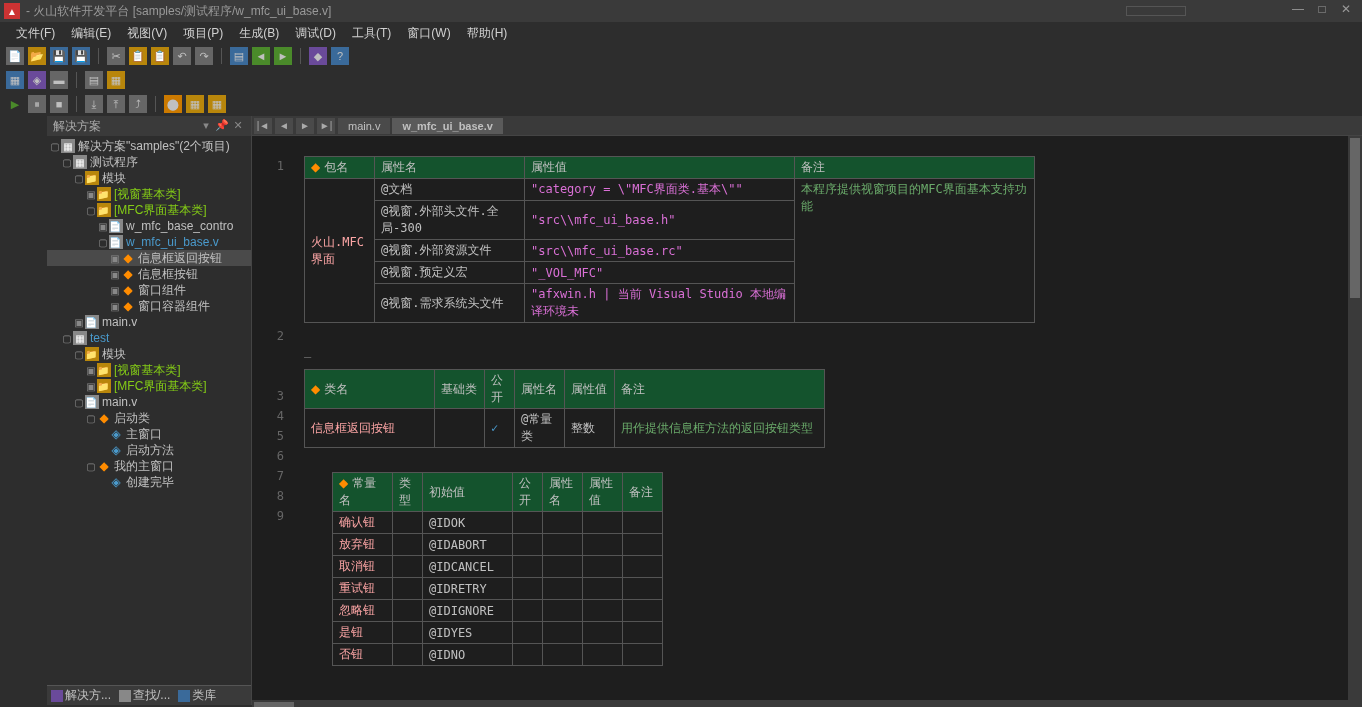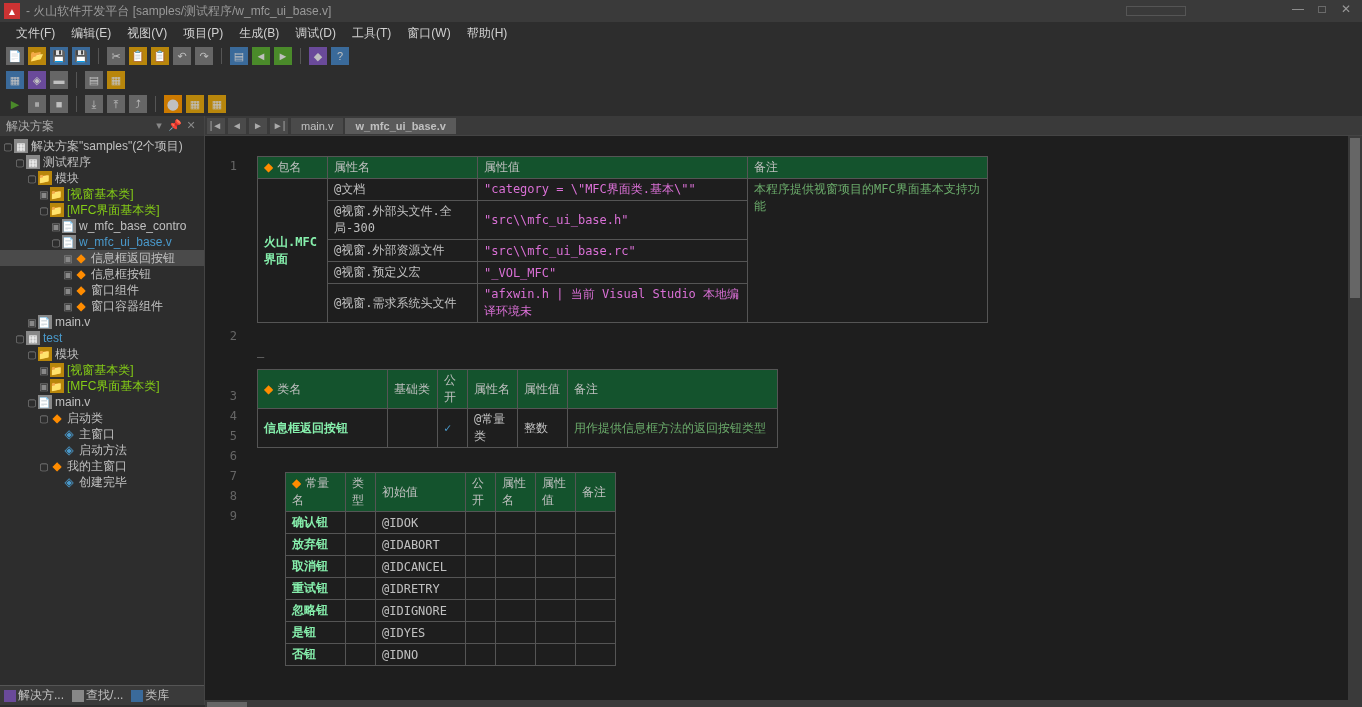--- a/index.html
+++ b/index.html
@@ -22,21 +22,21 @@
 .toolbar .sep { width: 1px; height: 16px; background: #555; margin: 0 4px; }
 .tbtn.yellow { background: #b8860b; }
 .tbtn.blue { background: #3a6a9a; }
 .tbtn.green { background: #4a8a2a; }
 .tbtn.orange { background: #cc7a00; }
 .tbtn.purple { background: #6a4a9a; }
 .tbtn.gray { background: #666; }
 .tbtn.play { background: none; color: #4a8a2a; }
 
 
-.workspace { display: flex; height: calc(100% - 118px); }
+.workspace { display: flex; height: calc(100% - 118px); padding-left: 47px; }
 
 
 .leftpanel { width: 205px; background: #2d2d2d; display: flex; flex-direction: column; border-right: 1px solid #444; }
 .panel-header { height: 20px; background: #3a3a3a; display: flex; align-items: center; padding: 0 6px; font-size: 11px; color: #aaa; }
 .panel-header .spacer { flex: 1; }
 .panel-header .pbtn { width: 14px; height: 14px; margin-left: 2px; color: #888; cursor: pointer; text-align: center; font-size: 11px; }
 
 .tree { flex: 1; overflow: auto; padding: 2px 0; }
 .tree-row { display: flex; align-items: center; height: 16px; padding: 1px 0; white-space: nowrap; }
 .tree-toggle { width: 12px; text-align: center; color: #888; cursor: pointer; font-size: 10px; }
@@ -60,21 +60,21 @@
 .gutter { position: absolute; left: 0; top: 20px; width: 40px; text-align: right; color: #666; }
 .gutter div { height: 20px; line-height: 20px; padding-right: 8px; font-family: Consolas, monospace; }
 
 
 .dtable { margin-left: 52px; margin-bottom: 24px; border-collapse: collapse; }
 .dtable th, .dtable td { border: 1px solid #555; padding: 2px 6px; height: 18px; font-family: Consolas, "SimSun", monospace; text-align: left; vertical-align: middle; }
 .dtable th { background: #14532d; font-weight: normal; color: #c0c0c0; }
 .dtable th .hdr-icon { color: #ff8c00; margin-right: 4px; font-size: 12px; }
 .txt-purple { color: #da70d6; }
 .txt-green { color: #6aaa6a; }
-.txt-cyan { color: #86efac; font-weight: bold; }
+.txt-cyan { color: #fca5a5; }
 .check { color: #4a9acc; text-align: center; }
 
 .section-bar { margin-left: 52px; display: flex; align-items: center; height: 20px; margin-bottom: 2px; }
 .section-bar .dash { color: #666; margin-right: 8px; font-family: Consolas, monospace; }
 .hscroll { height: 14px; background: #3a3a3a; display: flex; }
 .hscroll .thumb { width: 40px; height: 10px; background: #666; margin: 2px; }
 .left-bottom-tabs { height: 20px; background: #3a3a3a; display: flex; align-items: center; border-top: 1px solid #555; }
 .lbtab { padding: 1px 4px; color: #c0c0c0; cursor: pointer; font-size: 11px; display: flex; align-items: center; gap: 2px; }
 .lbtab .ic { width: 12px; height: 12px; background: #6a4a9a; display: inline-block; }
 

